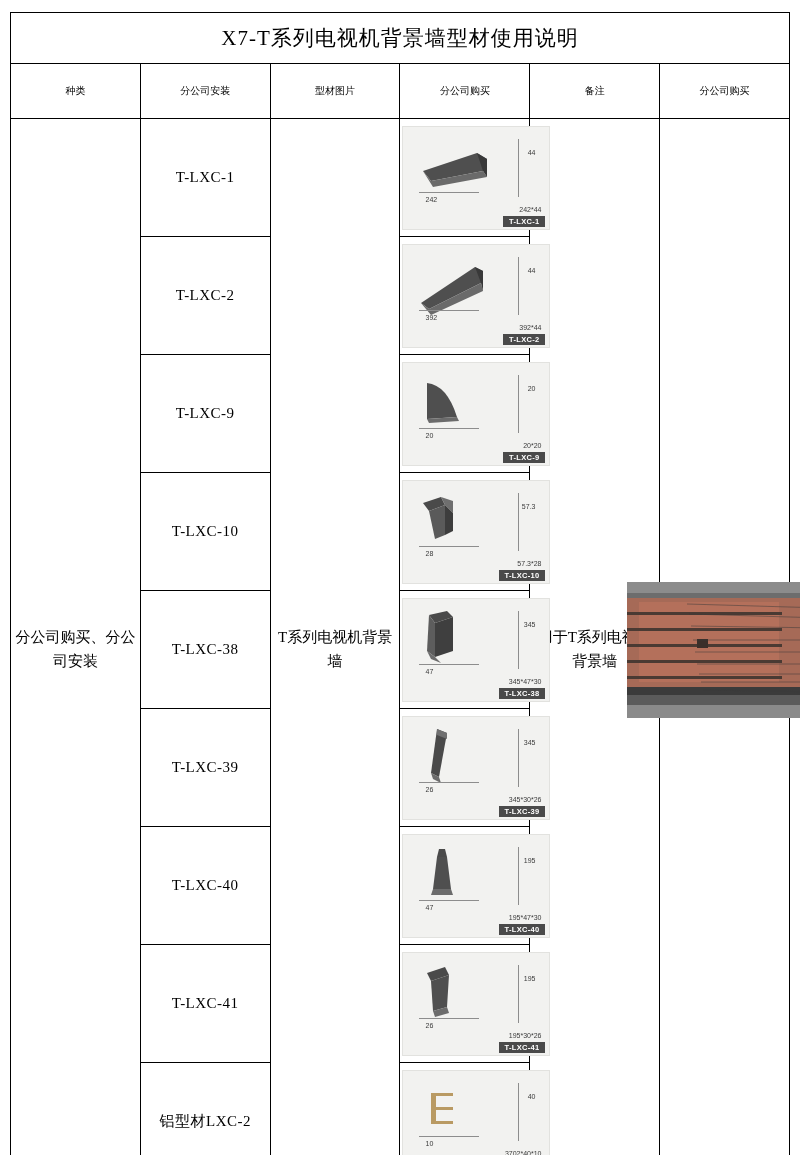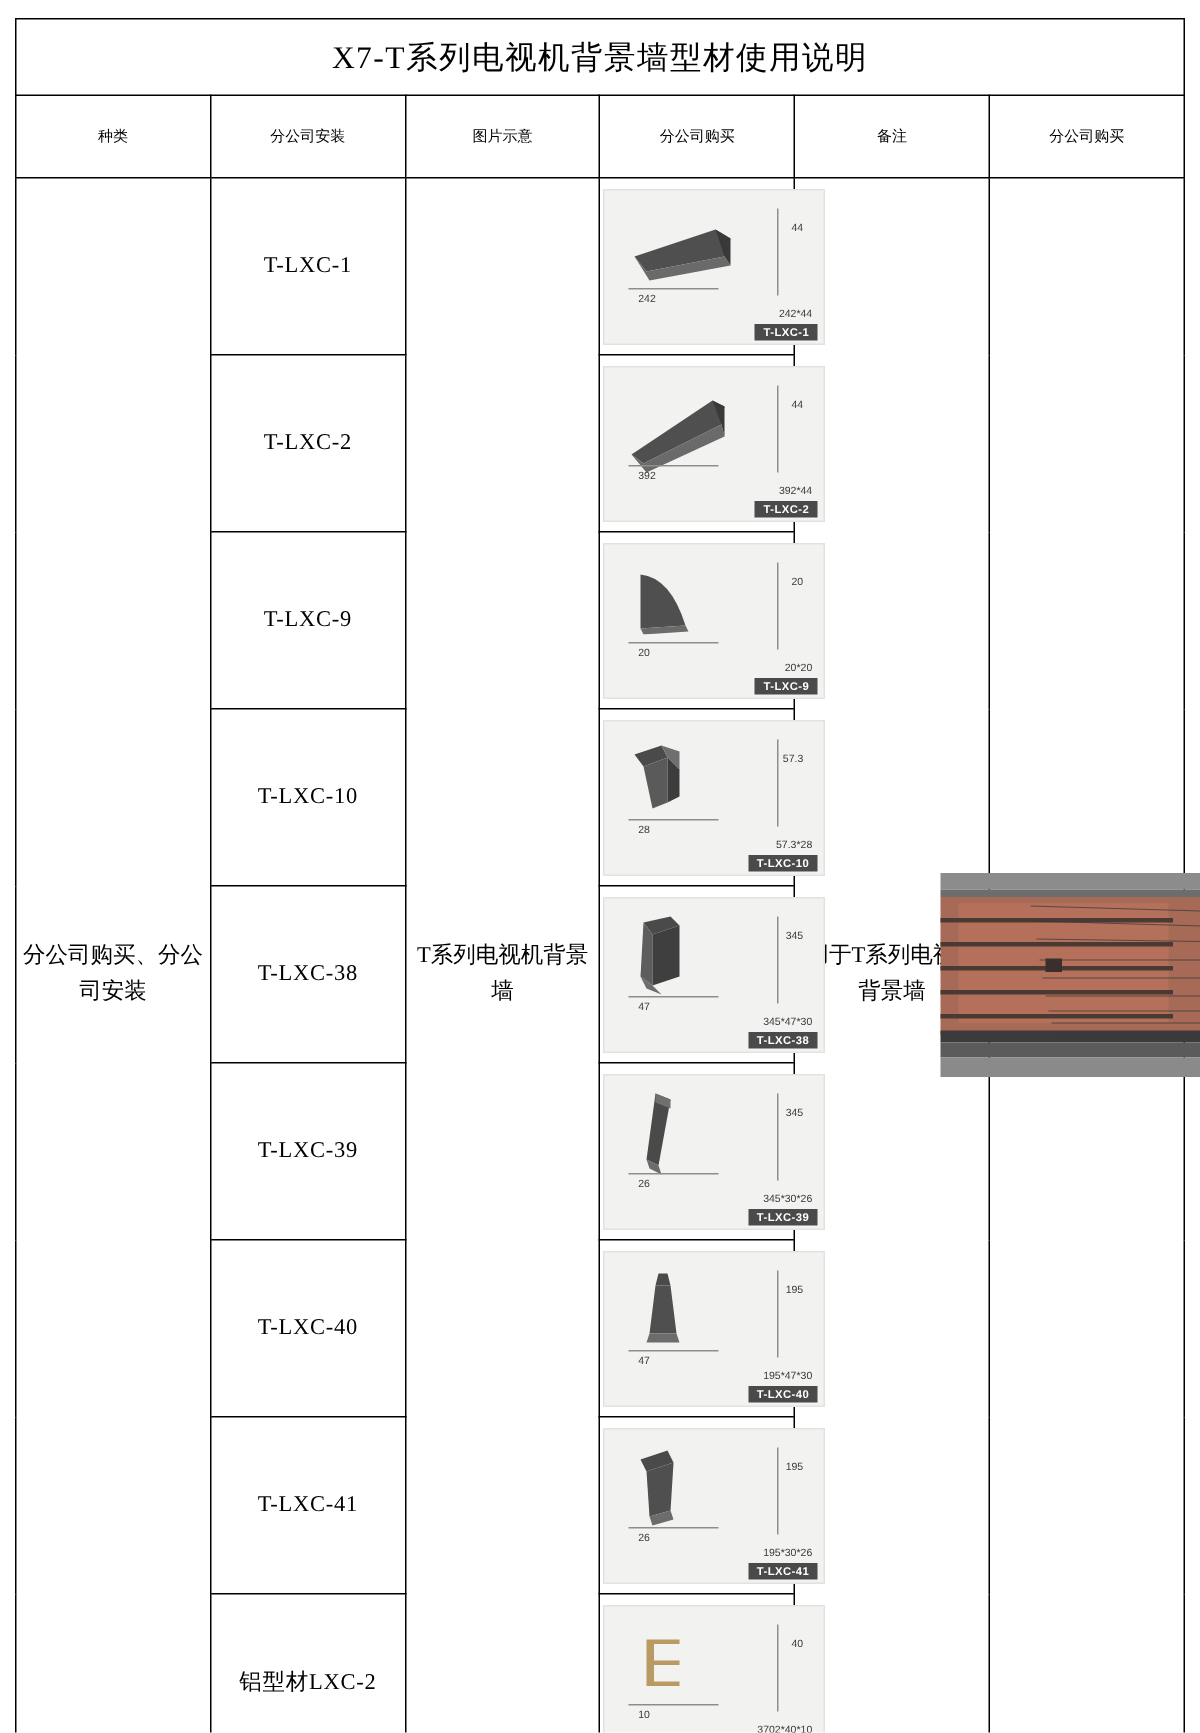--- a/index.html
+++ b/index.html
@@ -204,21 +204,21 @@
 
 <div class="page">
   <table class="spec">
     <tbody>
       <tr>
         <td class="title-cell" colspan="6">X7-T系列电视机背景墙型材使用说明</td>
       </tr>
       <tr>
         <td class="head-cell">种类</td>
         <td class="head-cell">分公司安装</td>
-        <td class="head-cell">图片示意</td>
+        <td class="head-cell">型材图片</td>
         <td class="head-cell">分公司购买</td>
         <td class="head-cell">备注</td>
         <td class="head-cell">分公司购买</td>
       </tr>
 
       <tr>
         <td class="cat-cell" rowspan="9">分公司购买、分公司安装</td>
         <td class="code-cell">T-LXC-1</td>
         <td class="part-cell" rowspan="9">T系列电视机背景墙</td>
         <td class="img-cell">

